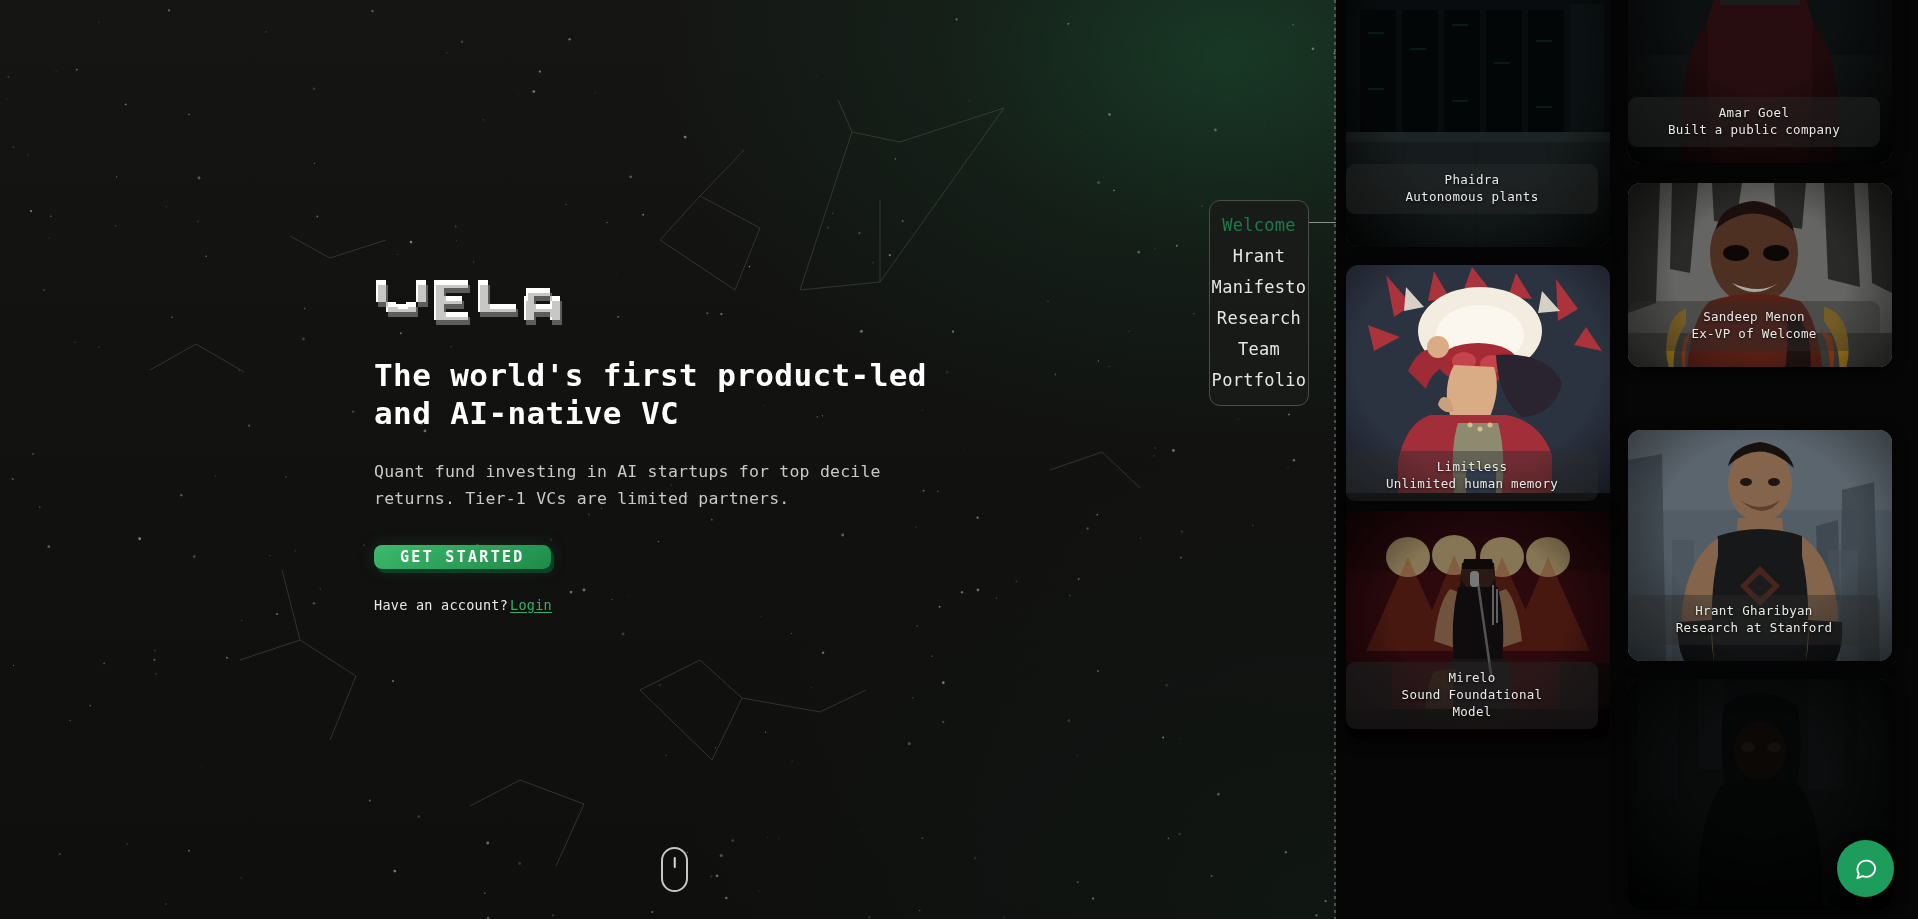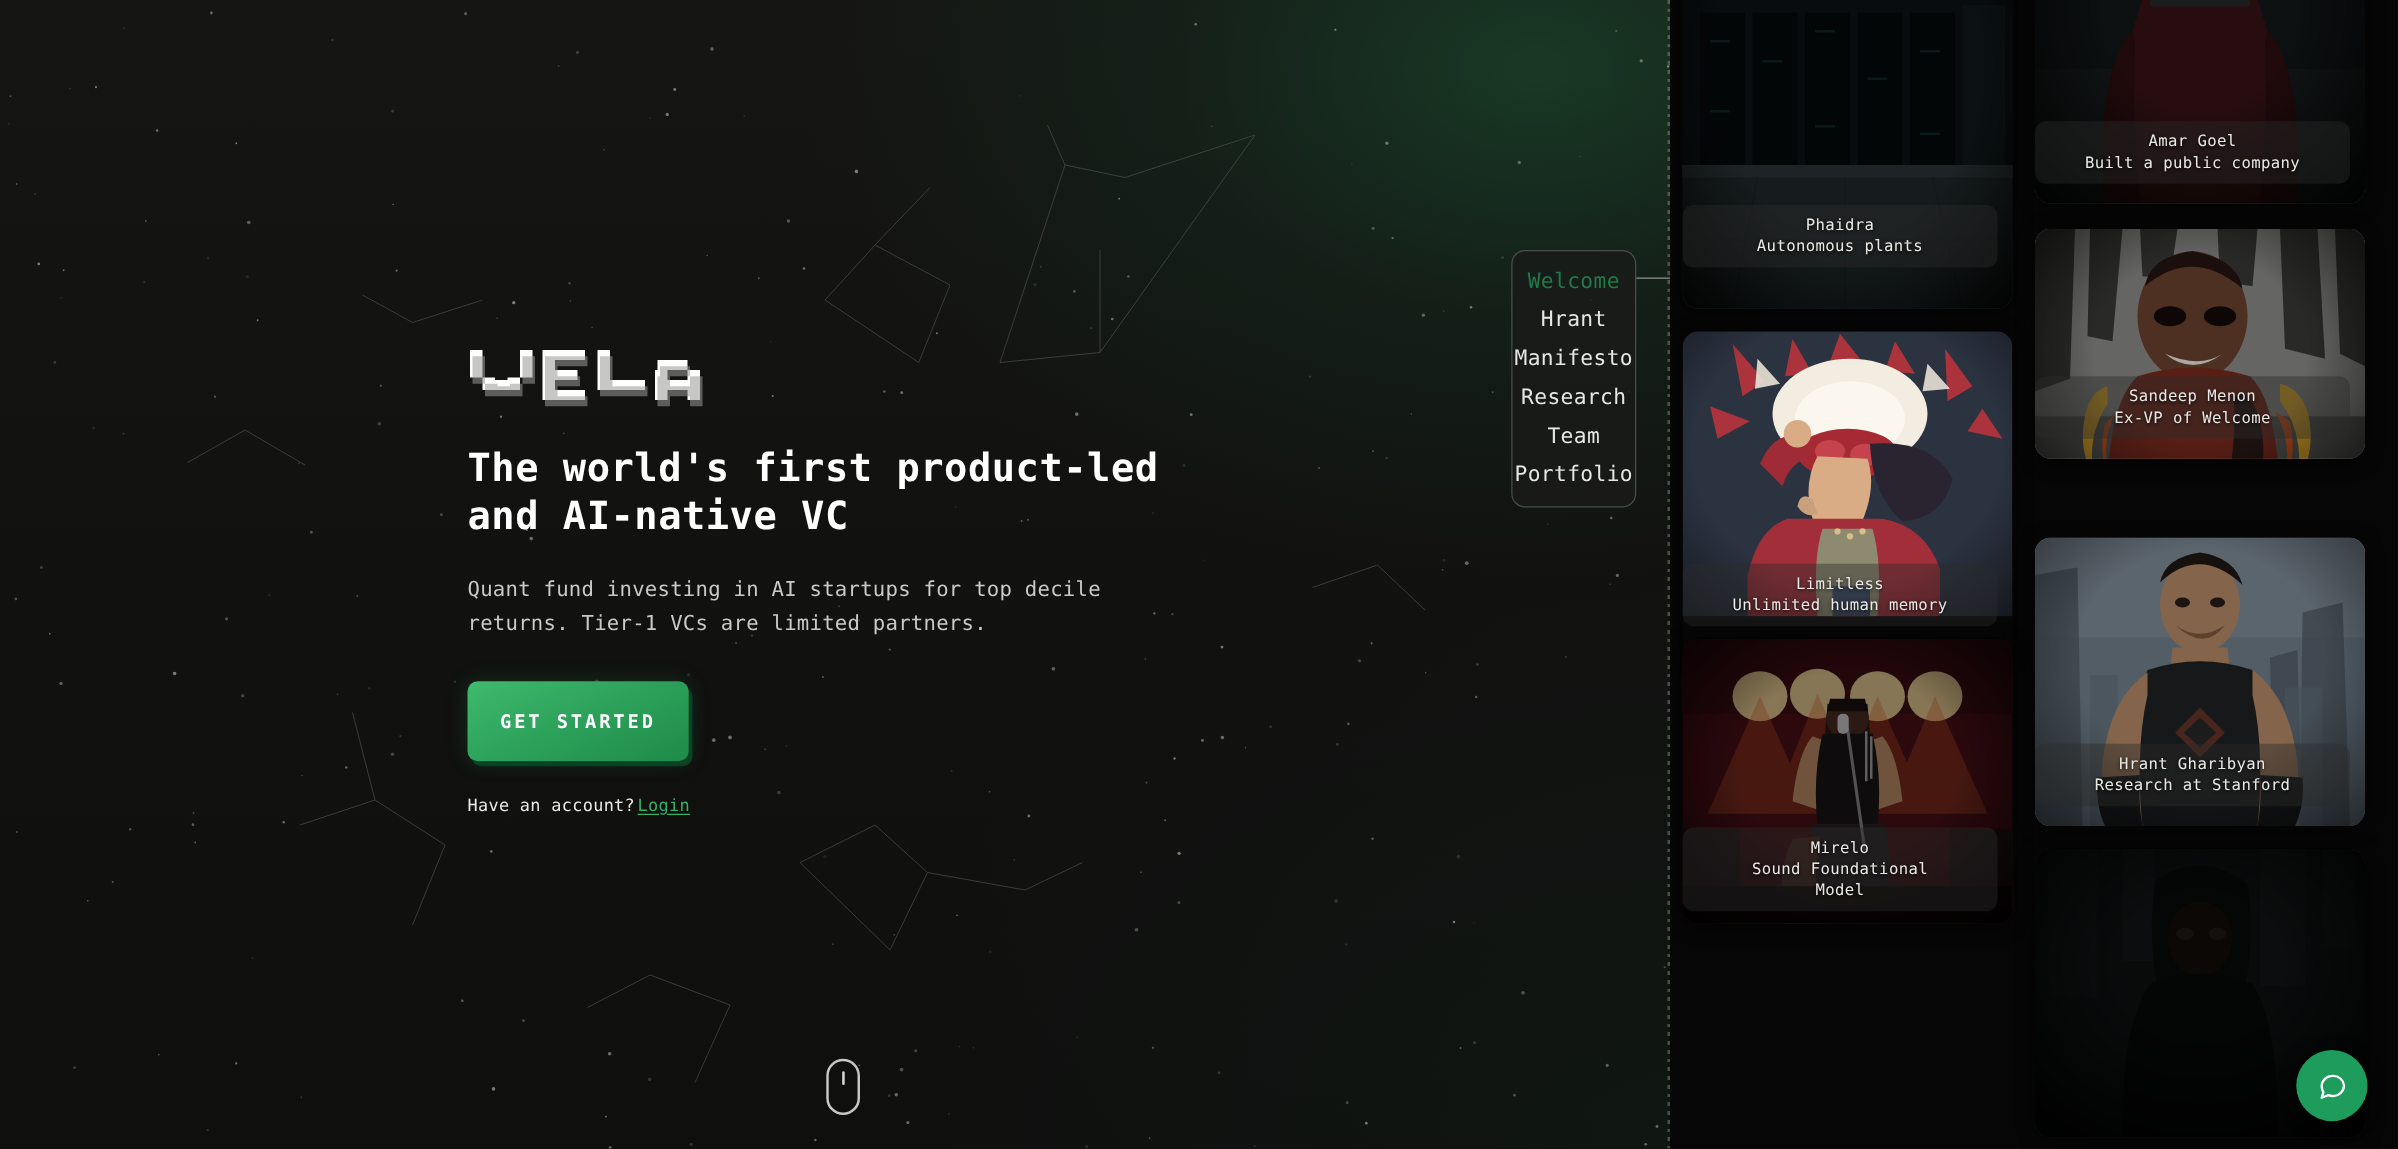--- a/index.html
+++ b/index.html
@@ -82,21 +82,21 @@
     color: #c9c9c5;
     letter-spacing: 0.2px;
     white-space: pre-line;
     margin-bottom: 33px;
   }
 
   .cta {
     display: inline-block;
     border: none;
     cursor: pointer;
-    padding: 23px 26px;
+    padding: 3px 26px;
     border-radius: 8px;
     background: linear-gradient(155deg, #3fba6d 0%, #2ea35c 45%, #1e8b49 100%);
     box-shadow: 3px 4px 0 rgba(10,70,38,0.95), 0 0 18px rgba(45,170,95,0.18);
     color: #ffffff;
     font-family: inherit;
     font-size: 15px;
     font-weight: 700;
     letter-spacing: 2.3px;
   }
 

